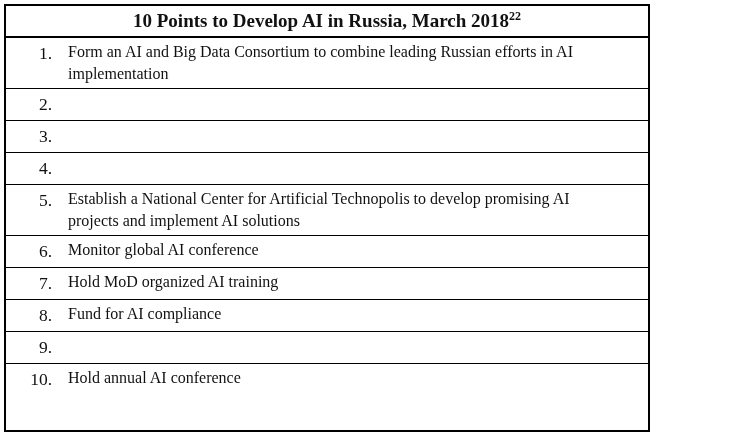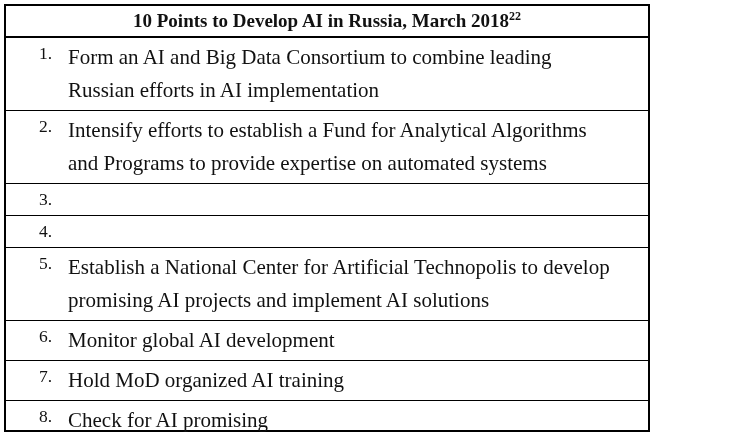--- a/index.html
+++ b/index.html
@@ -50,70 +50,69 @@
     flex: 0 0 62px;
     box-sizing: border-box;
     text-align: right;
     padding-right: 16px;
     font-size: 17.5px;
     line-height: 25px;
   }
   .text {
     flex: 1 1 auto;
     padding-right: 28px;
-    font-size: 21px;
-    line-height: 33px;
+    font-size: 16px;
+    line-height: 22px;
   }
 </style>
 </head>
 <body>
 
 <div class="page">
   <div class="ai-table">
 
     <div class="table-header">
       <span>10 Points to Develop AI in Russia, March 2018</span><sup>22</sup>
     </div>
 
     <div class="row">
       <div class="num">1.</div>
       <div class="text">Form an AI and Big Data Consortium to combine leading Russian efforts in AI implementation</div>
     </div>
 
     <div class="row">
       <div class="num">2.</div>
-      <div class="text">Intensify efforts to establish a Fund for Analytical Algorithms and Programs to provide expertise on automated systems</div>
     </div>
 
     <div class="row">
       <div class="num">3.</div>
     </div>
 
     <div class="row">
       <div class="num">4.</div>
     </div>
 
     <div class="row">
       <div class="num">5.</div>
       <div class="text">Establish a National Center for Artificial Technopolis to develop promising AI projects and implement AI solutions</div>
     </div>
 
     <div class="row">
       <div class="num">6.</div>
-      <div class="text">Monitor global AI development</div>
+      <div class="text">Monitor global AI conference</div>
     </div>
 
     <div class="row">
       <div class="num">7.</div>
       <div class="text">Hold MoD organized AI training</div>
     </div>
 
     <div class="row">
       <div class="num">8.</div>
-      <div class="text">Check for AI promising</div>
+      <div class="text">Fund for AI compliance</div>
     </div>
 
     <div class="row">
       <div class="num">9.</div>
     </div>
 
     <div class="row">
       <div class="num">10.</div>
       <div class="text">Hold annual AI conference</div>
     </div>

